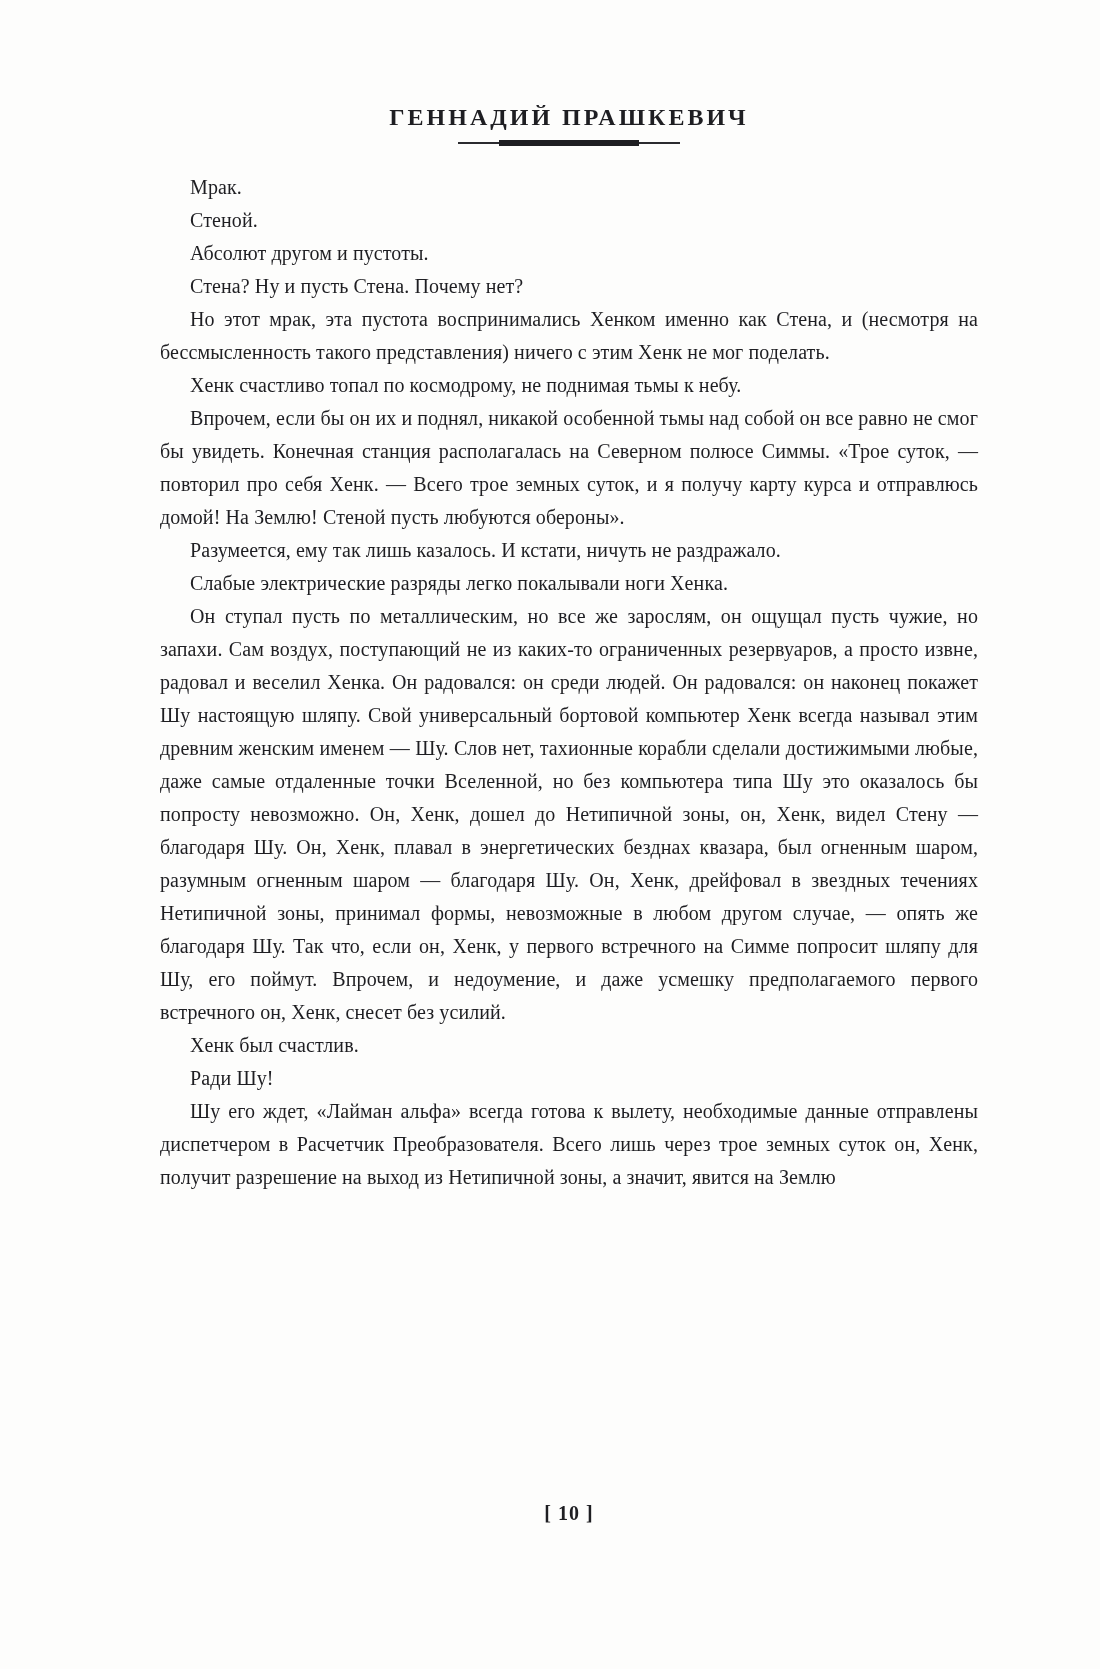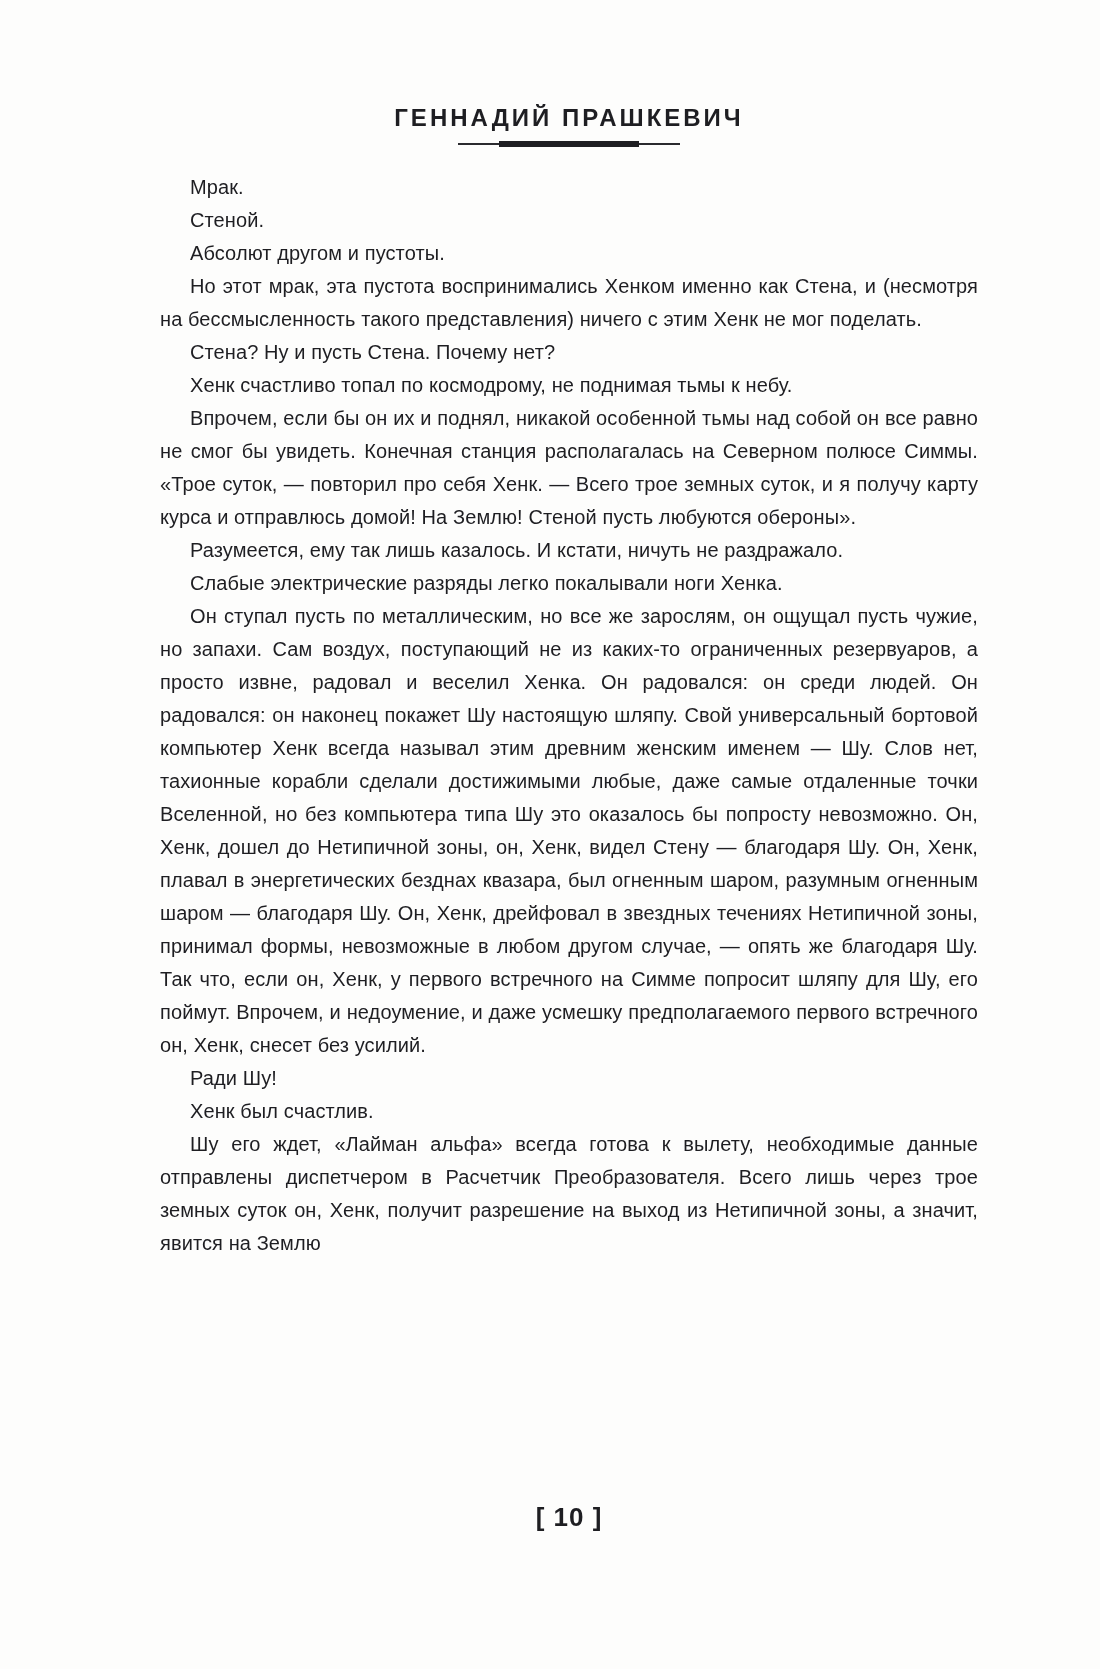--- a/index.html
+++ b/index.html
@@ -7,21 +7,21 @@
     padding: 0;
     background: #e9e9e9;
   }
   .book-page {
     position: relative;
     width: 1100px;
     height: 1669px;
     margin: 0 auto;
     background: #fdfdfc;
     color: #1e1e22;
-    font-family: Liberation Sans, sans-serif;
+    font-family: Liberation Serif, serif;
     overflow: hidden;
   }
   .page-header {
     position: absolute;
     top: 104px;
     left: 160px;
     width: 818px;
     text-align: center;
   }
   .author-name {
@@ -70,50 +70,50 @@
   }
   .page-footer {
     position: absolute;
     top: 1502px;
     left: 160px;
     width: 818px;
     text-align: center;
   }
   .page-number {
     font-weight: bold;
-    font-size: 26px;
+    font-size: 20px;
     letter-spacing: 1px;
   }
 </style>
 </head>
 <body>
 
 <div class="book-page">
 
   <div class="page-header">
     <div class="author-name">ГЕННАДИЙ ПРАШКЕВИЧ</div>
     <div class="divider">
       <div class="thin-rule"></div>
       <div class="thick-rule"></div>
     </div>
   </div>
 
   <div class="page-text">
     <p>Мрак.</p>
     <p>Стеной.</p>
     <p>Абсолют другом и пустоты.</p>
+    <p>Стена? Ну и пусть Стена. Почему нет?</p>
     <p>Но этот мрак, эта пустота воспринимались Хенком именно как Стена, и (несмотря на бессмысленность такого представления) ничего с этим Хенк не мог поделать.</p>
-    <p>Стена? Ну и пусть Стена. Почему нет?</p>
     <p>Хенк счастливо топал по космодрому, не поднимая тьмы к небу.</p>
     <p>Впрочем, если бы он их и поднял, никакой особенной тьмы над собой он все равно не смог бы увидеть. Конечная станция располагалась на Северном полюсе Симмы. «Трое суток, — повторил про себя Хенк. — Всего трое земных суток, и я получу карту курса и отправлюсь домой! На Землю! Стеной пусть любуются обероны».</p>
     <p>Разумеется, ему так лишь казалось. И кстати, ничуть не раздражало.</p>
     <p>Слабые электрические разряды легко покалывали ноги Хенка.</p>
     <p>Он ступал пусть по металлическим, но все же зарослям, он ощущал пусть чужие, но запахи. Сам воздух, поступающий не из каких-то ограниченных резервуаров, а просто извне, радовал и веселил Хенка. Он радовался: он среди людей. Он радовался: он наконец покажет Шу настоящую шляпу. Свой универсальный бортовой компьютер Хенк всегда называл этим древним женским именем — Шу. Слов нет, тахионные корабли сделали достижимыми любые, даже самые отдаленные точки Вселенной, но без компьютера типа Шу это оказалось бы попросту невозможно. Он, Хенк, дошел до Нетипичной зоны, он, Хенк, видел Стену — благодаря Шу. Он, Хенк, плавал в энергетических безднах квазара, был огненным шаром, разумным огненным шаром — благодаря Шу. Он, Хенк, дрейфовал в звездных течениях Нетипичной зоны, принимал формы, невозможные в любом другом случае, — опять же благодаря Шу. Так что, если он, Хенк, у первого встречного на Симме попросит шляпу для Шу, его поймут. Впрочем, и недоумение, и даже усмешку предполагаемого первого встречного он, Хенк, снесет без усилий.</p>
+    <p>Хенк был счастлив.</p>
     <p>Ради Шу!</p>
-    <p>Хенк был счастлив.</p>
     <p>Шу его ждет, «Лайман альфа» всегда готова к вылету, необходимые данные отправлены диспетчером в Расчетчик Преобразователя. Всего лишь через трое земных суток он, Хенк, получит разрешение на выход из Нетипичной зоны, а значит, явится на Землю</p>
   </div>
 
   <div class="page-footer">
     <span class="page-number">[ 10 ]</span>
   </div>
 
 </div>
 
 </body></html>

